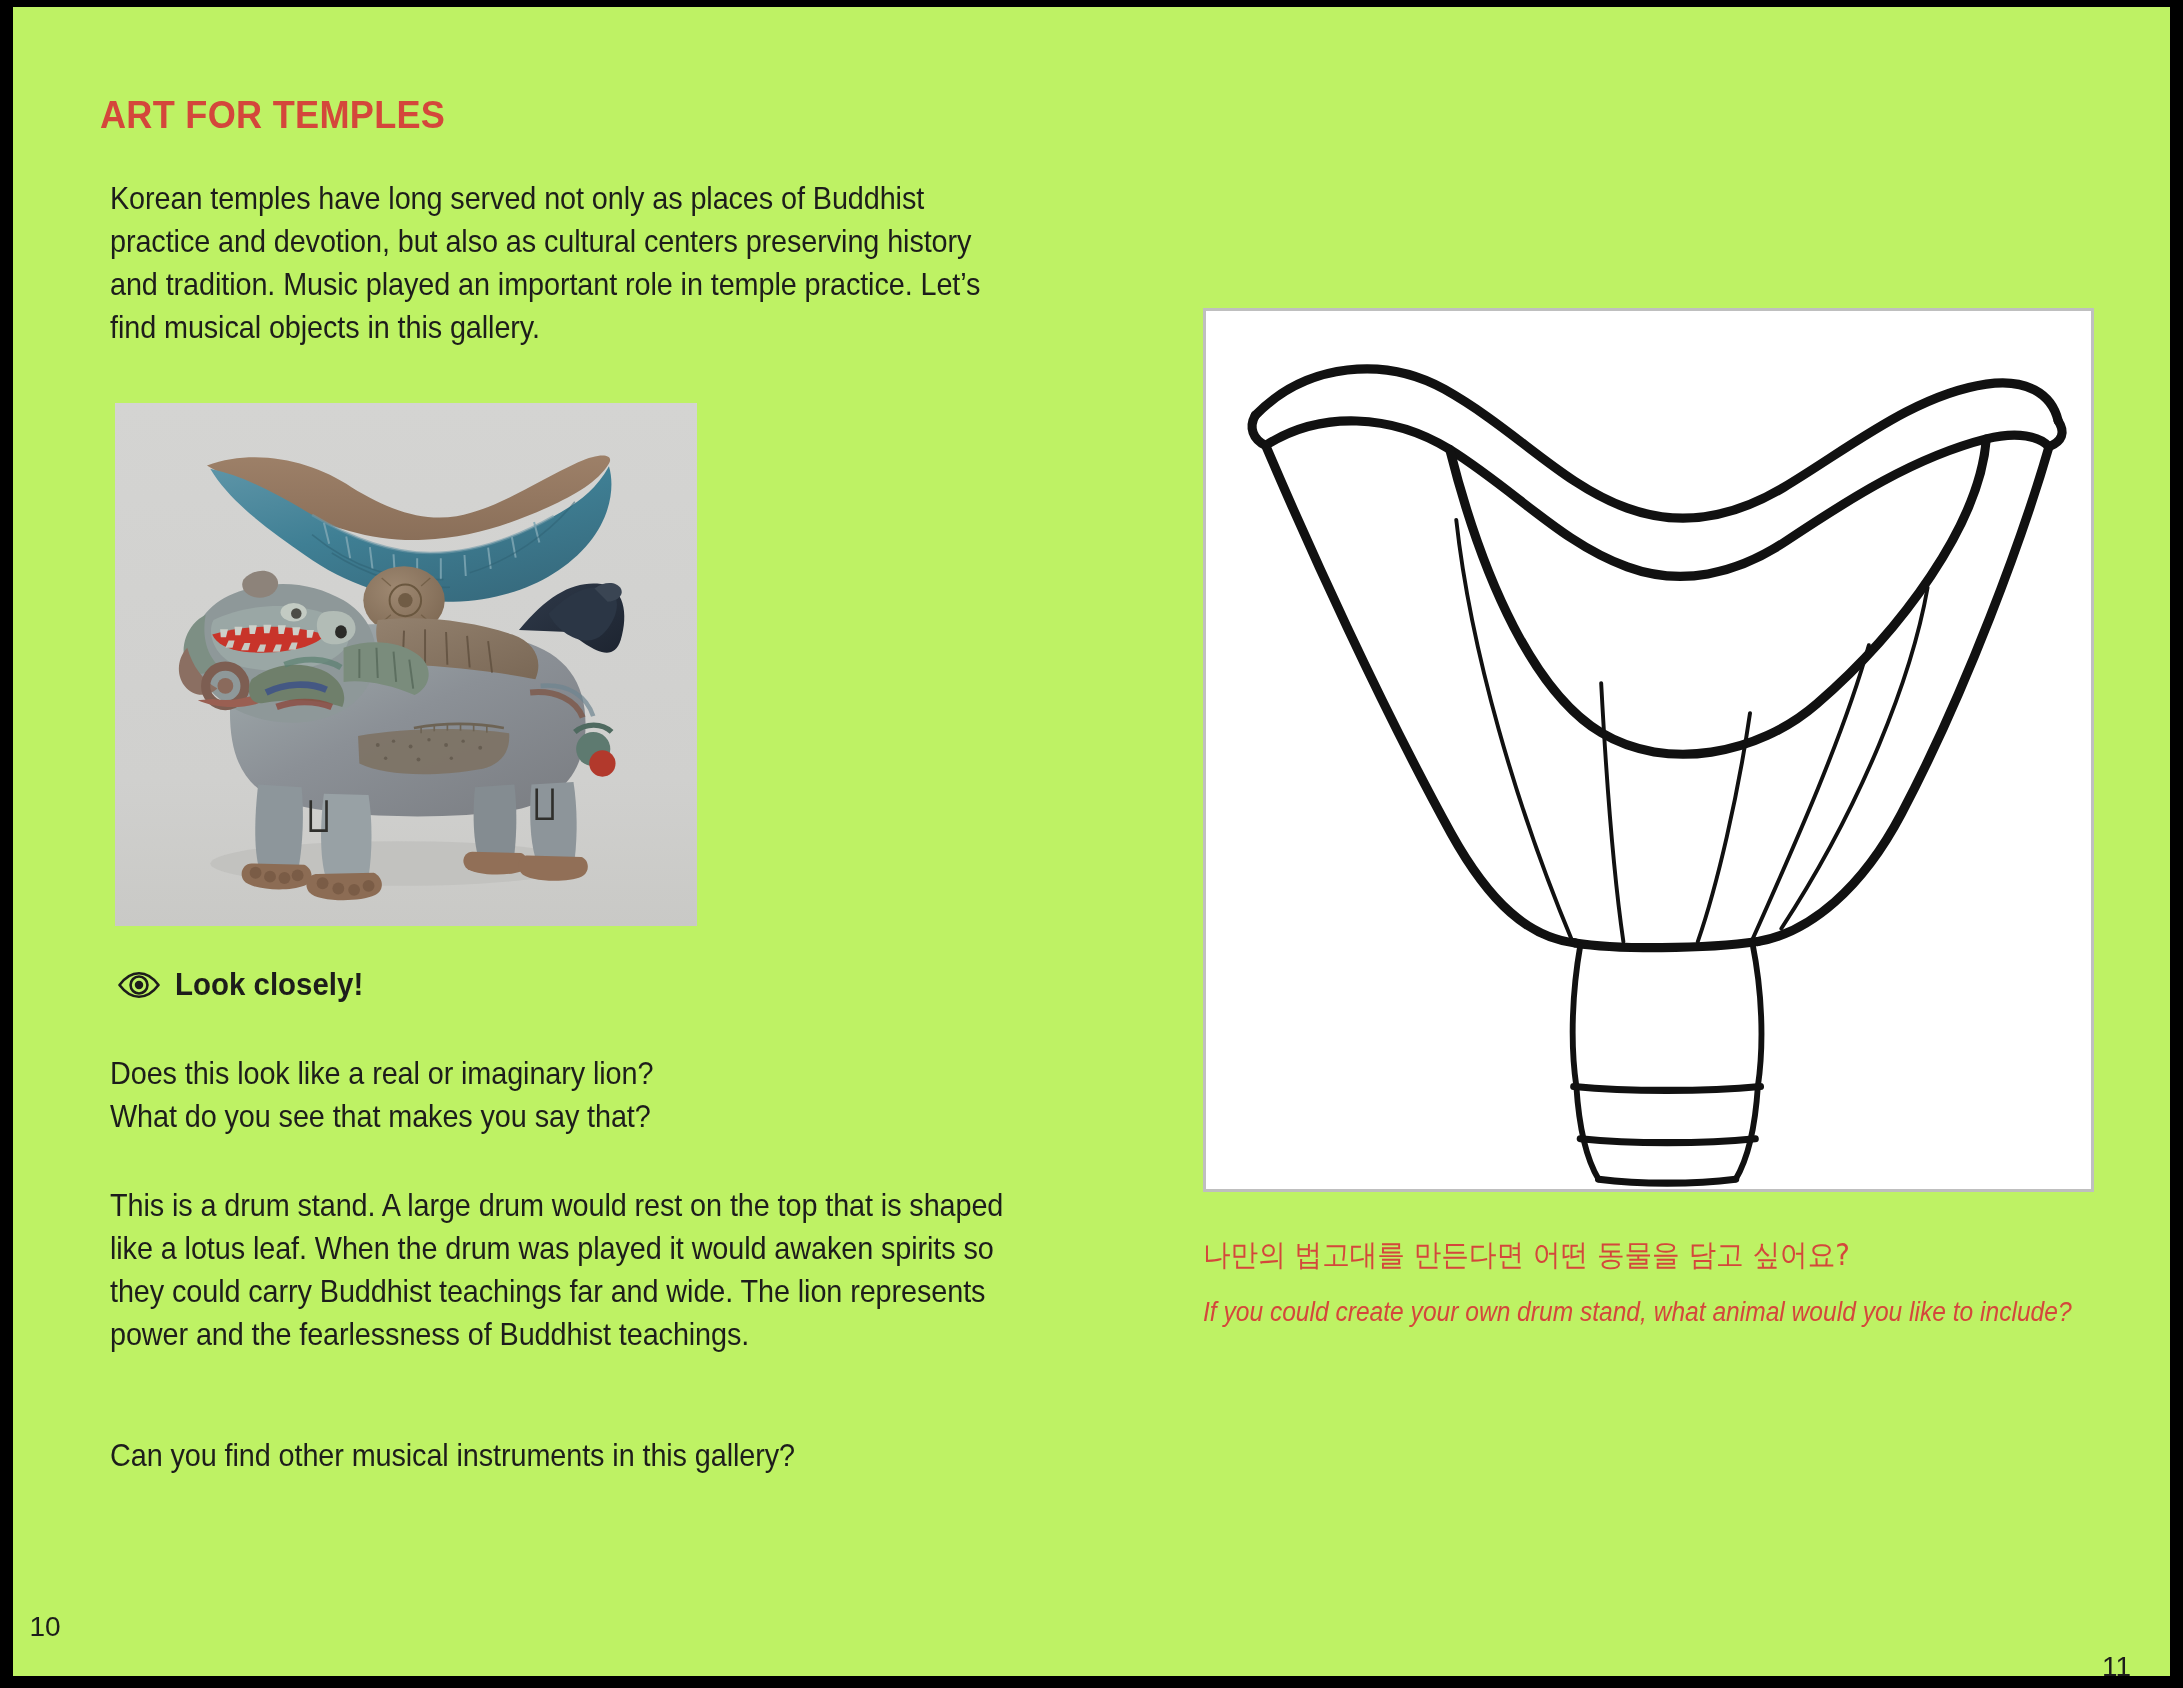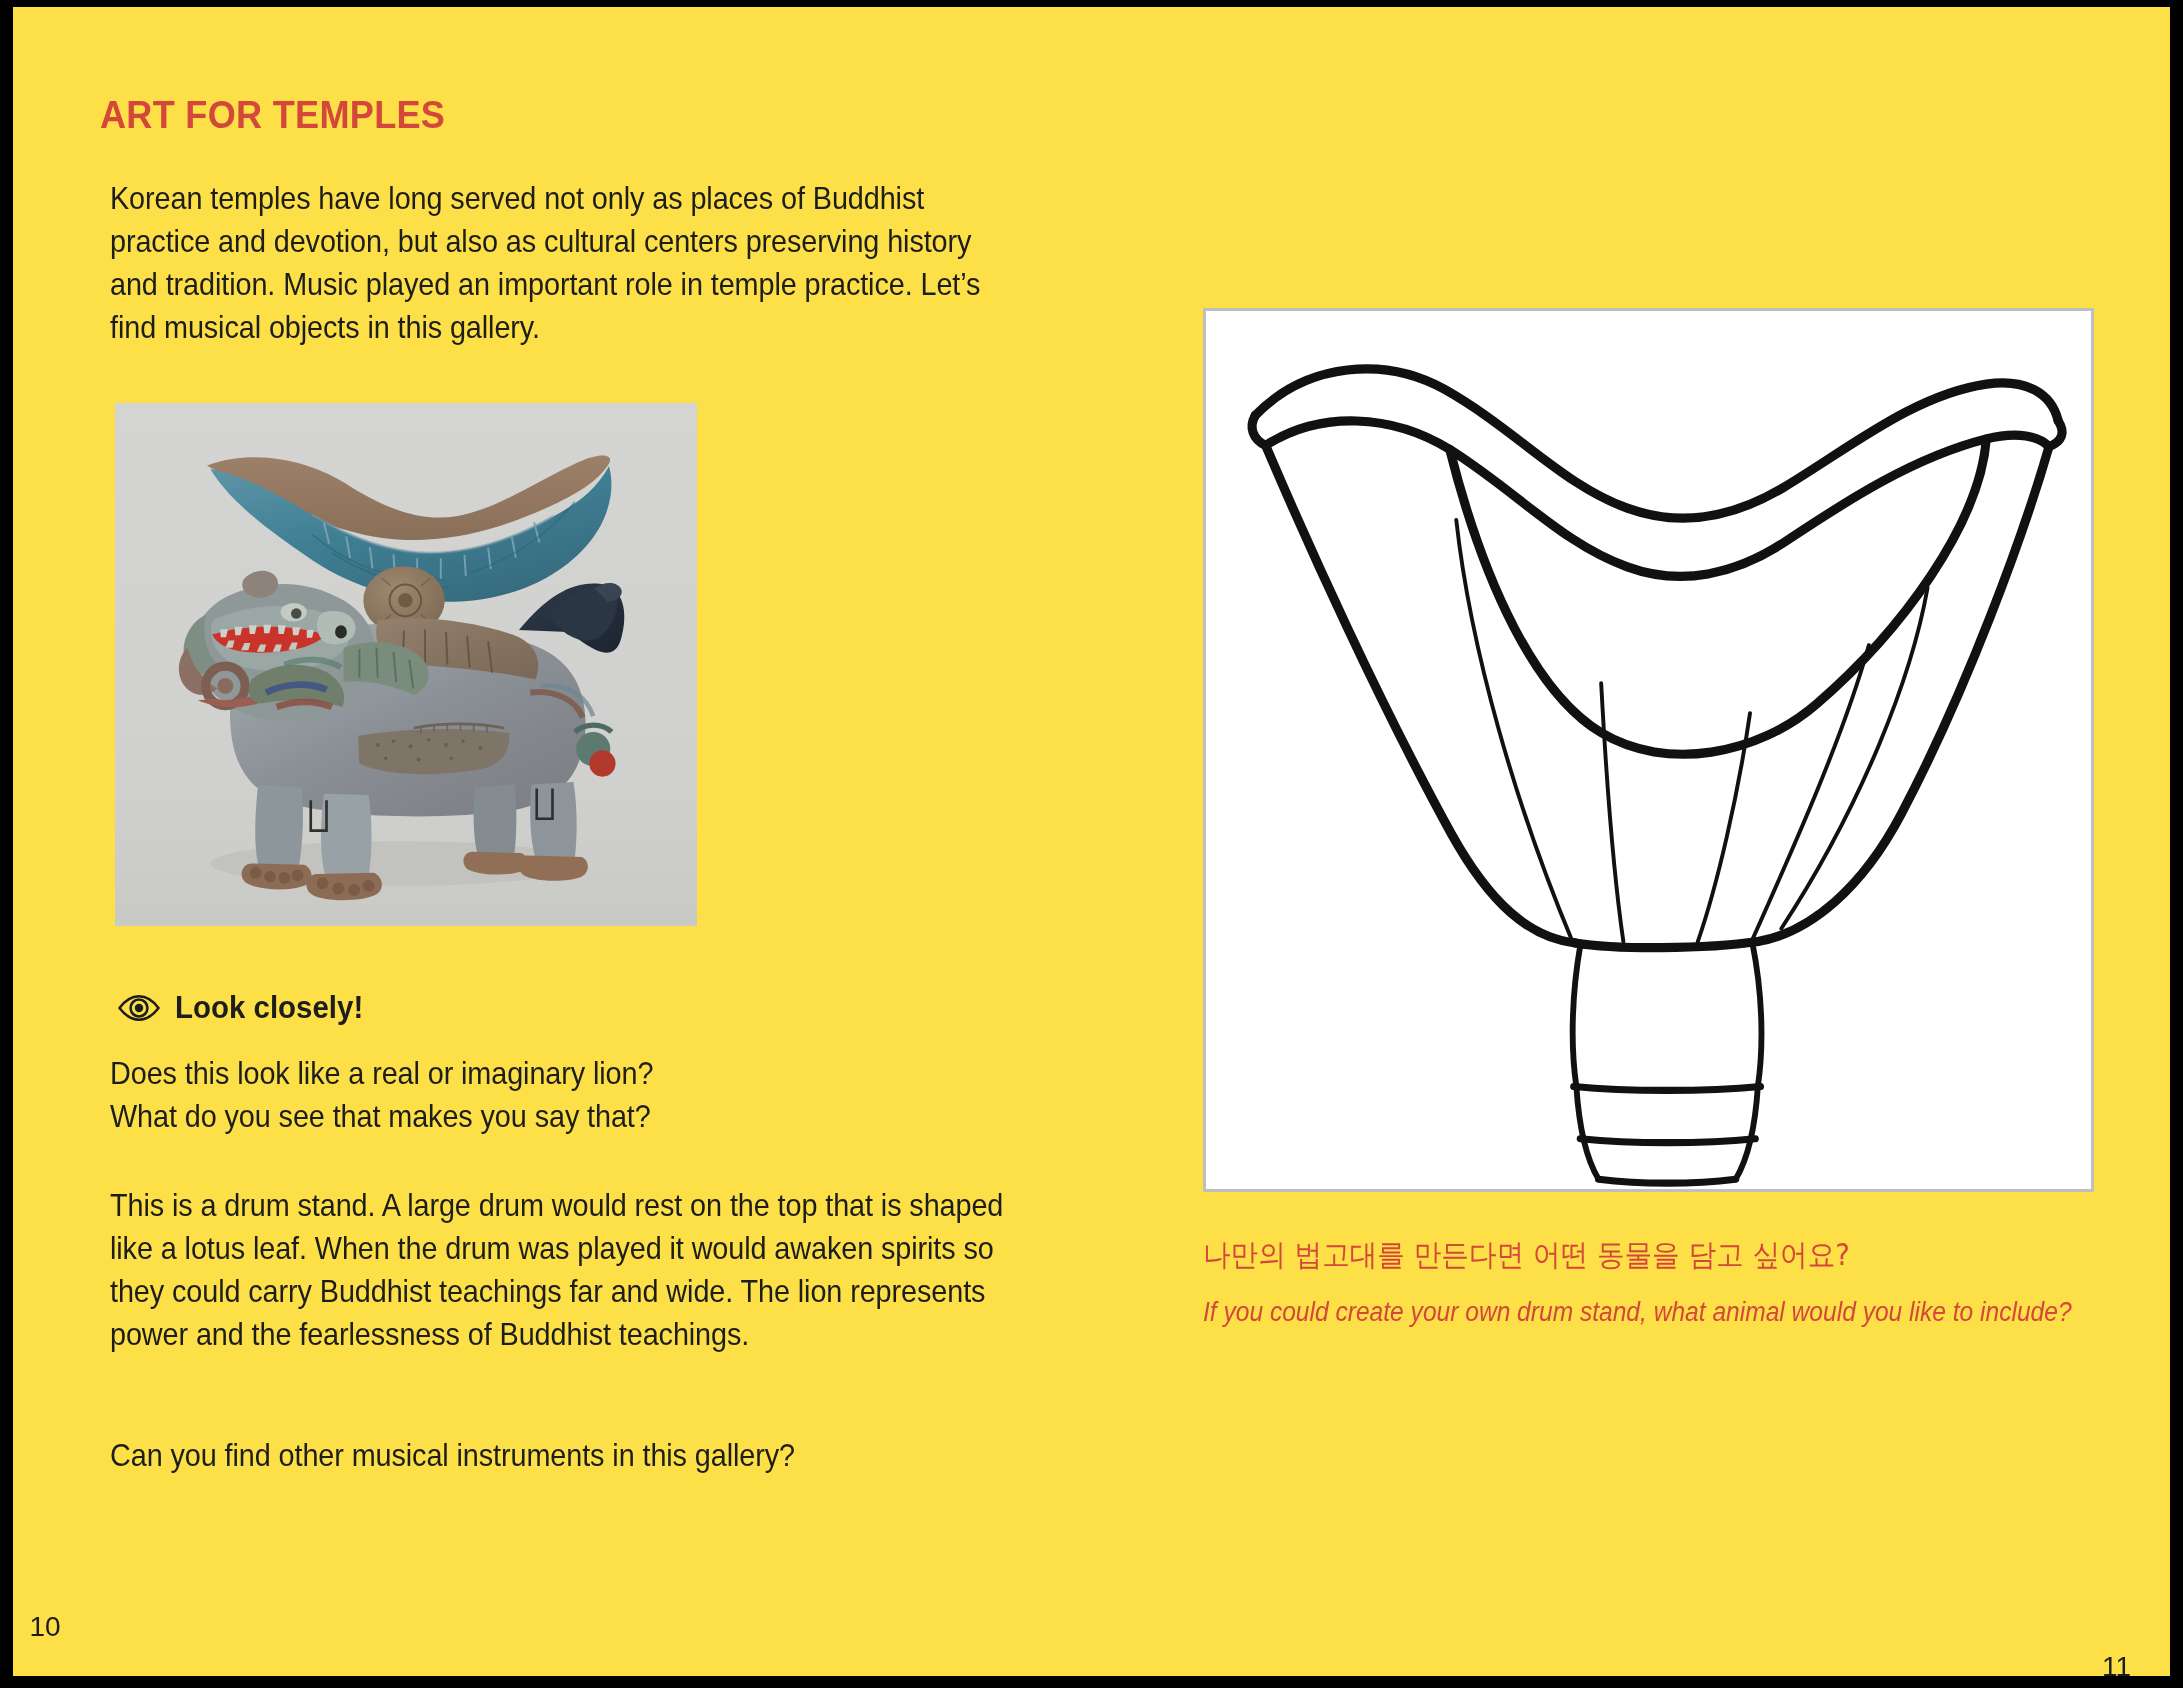--- a/index.html
+++ b/index.html
@@ -14,21 +14,21 @@
     font-family: "Liberation Sans", sans-serif;
   }
 
   
   #spread {
     position: absolute;
     left: 13px;
     top: 6.6px;
     width: 2157px;
     height: 1669px;
-    background: #fde047;
+    background: #bef264;
     box-sizing: border-box;
   }
 
   
   #left-page {
     position: absolute;
     left: 0;
     top: 0;
     width: 1078px;
     height: 1669px;
@@ -81,21 +81,21 @@
     height: 523px;
     background: #d2d2d0;
     overflow: hidden;
   }
   #lion-photo svg { display: block; width: 100%; height: 100%; }
 
   
   #look-closely {
     position: absolute;
     left: 105px;
-    top: 978px;
+    top: 955px;
     display: flex;
     align-items: center;
     gap: 14.5px;
     height: 46px;
   }
   #look-closely .hd-text {
     font-size: 31px;
     font-weight: bold;
     color: #1d1d1b;
     font-family: "Liberation Sans Narrow", "Liberation Sans", sans-serif;

